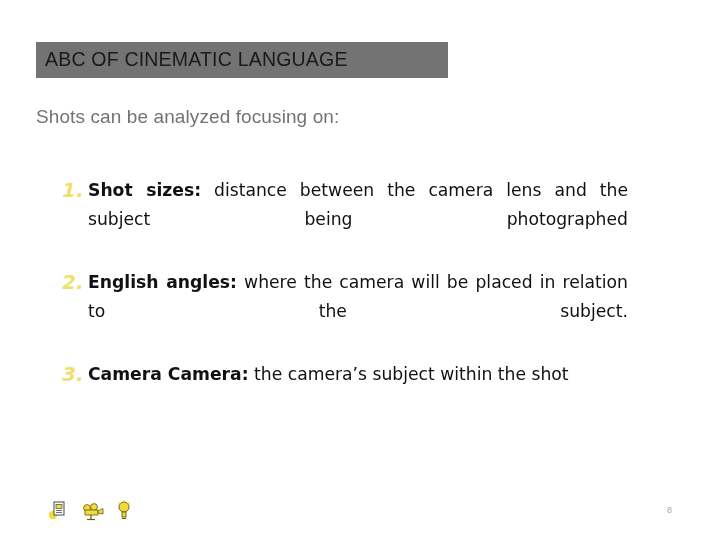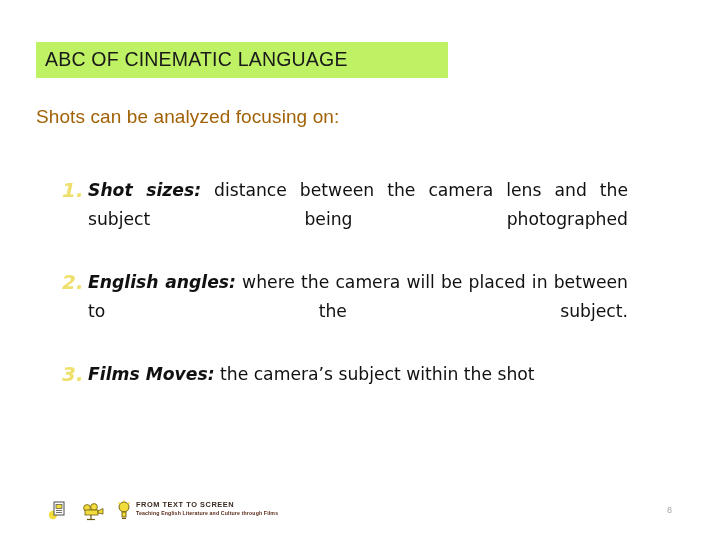--- a/index.html
+++ b/index.html
@@ -22,42 +22,42 @@
     background: #ffffff;
   }
 
   
   .title-box {
     position: absolute;
     left: 36px;
     top: 42px;
     width: 412px;
     height: 36px;
-    background: #bef264;
+    background: #737373;
     display: flex;
     align-items: center;
   }
   .title-text {
     font-family: "Liberation Sans", sans-serif;
     font-size: 19.5px;
     line-height: 1;
     color: #1a1a1a;
     letter-spacing: 0.2px;
     padding-left: 9px;
     white-space: nowrap;
   }
 
   
   .intro {
     position: absolute;
     left: 36px;
     top: 106px;
     font-family: "Liberation Sans", sans-serif;
     font-size: 19px;
-    color: #a16207;
+    color: #737373;
     letter-spacing: 0.1px;
     white-space: nowrap;
   }
 
   
   .list {
     position: absolute;
     left: 62px;
     top: 176px;
     width: 566px;
@@ -85,21 +85,20 @@
   .item-body {
     font-family: "DejaVu Sans", sans-serif;
     font-size: 17.2px;
     line-height: 29px;
     color: #111111;
     text-align: justify;
     text-justify: inter-word;
   }
   .item-body .lead {
     font-weight: bold;
-    font-style: italic;
     margin-top: 46px;
   }
   
   .justify-all {
     text-align-last: justify;
   }
   .justify-left-last {
     text-align-last: left;
   }
 
@@ -174,28 +173,28 @@
     <div class="list-item">
       <span class="item-num">1.</span>
       <div class="item-body justify-all">
         <span class="lead">Shot sizes:</span><span> distance between the camera lens and the subject being photographed</span>
       </div>
     </div>
 
     <div class="list-item">
       <span class="item-num">2.</span>
       <div class="item-body justify-all">
-        <span class="lead">English angles:</span><span> where the camera will be placed in between to the subject.</span>
+        <span class="lead">English angles:</span><span> where the camera will be placed in relation to the subject.</span>
       </div>
     </div>
 
     <div class="list-item">
       <span class="item-num">3.</span>
       <div class="item-body justify-left-last">
-        <span class="lead">Films Moves:</span><span> the camera’s subject within the shot</span>
+        <span class="lead">Camera Camera:</span><span> the camera’s subject within the shot</span>
       </div>
     </div>
 
   </div>
 
   <div class="footer">
 
     <div class="footer-icons">
 
       <span class="ficon">
@@ -225,22 +224,18 @@
           <rect x="6" y="14" width="4" height="5" fill="#F2DC3C" stroke="#6b5a10" stroke-width="0.9"></rect>
           <line x1="6" y1="20.5" x2="10" y2="20.5" stroke="#6b5a10" stroke-width="1.1"></line>
           <line x1="8" y1="2" x2="8" y2="4" stroke="#F2DC3C" stroke-width="1.2"></line>
           <line x1="2.5" y1="4.5" x2="4" y2="6" stroke="#F2DC3C" stroke-width="1.2"></line>
           <line x1="13.5" y1="4.5" x2="12" y2="6" stroke="#F2DC3C" stroke-width="1.2"></line>
         </svg>
       </span>
 
     </div>
 
-    <div class="footer-brand">
-      <div class="brand-main">FROM TEXT TO SCREEN</div>
-      <div class="brand-sub">Teaching English Literature and Culture through Films</div>
-    </div>
 
     <div class="page-num">8</div>
 
   </div>
 
 </div>
 
 </body></html>

